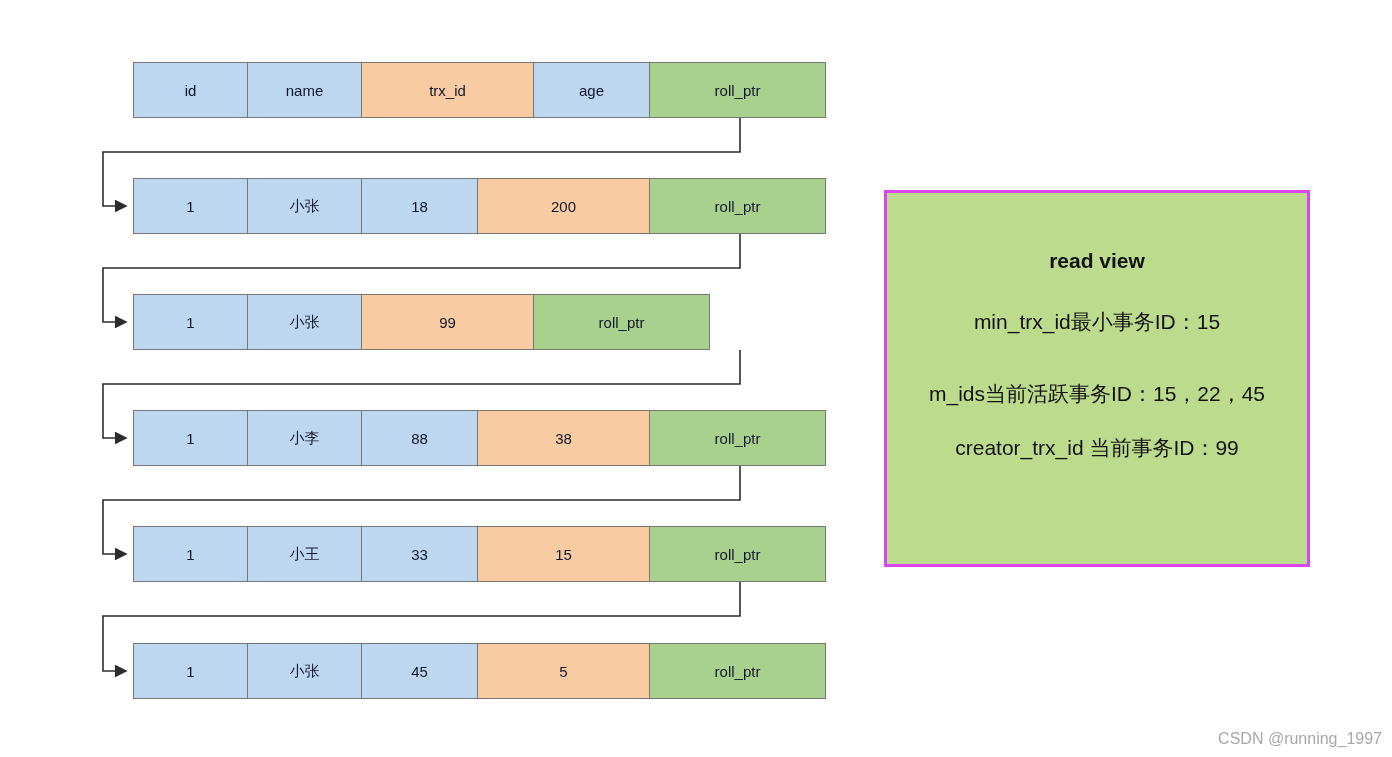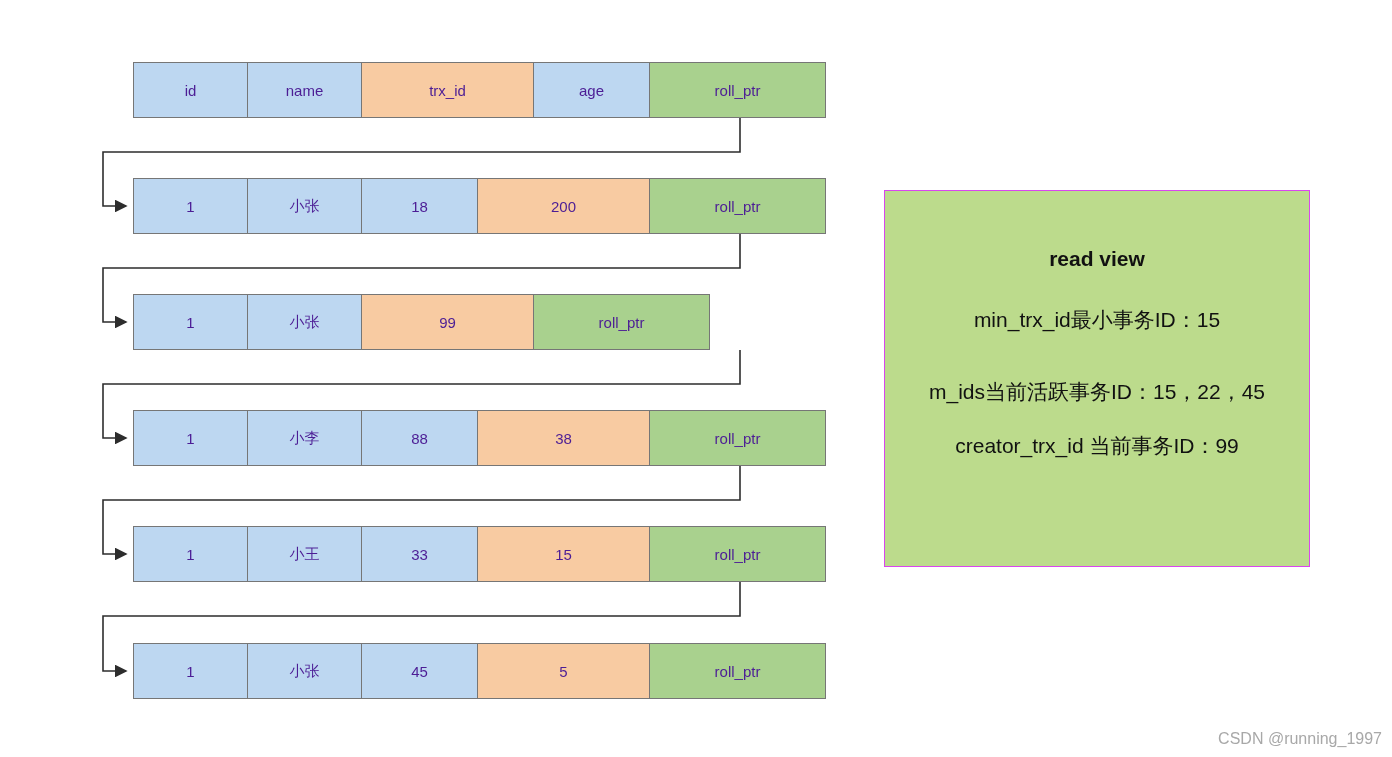--- a/index.html
+++ b/index.html
@@ -22,21 +22,21 @@
     height: 56px;
     display: flex;
   }
   .cell {
     box-sizing: border-box;
     border: 1px solid #767676;
     display: flex;
     align-items: center;
     justify-content: center;
     font-size: 15px;
-    color: #4c1d95;
+    color: #0f172a;
     height: 56px;
   }
   .cell + .cell { margin-left: -1px; }
   .w1 { width: 115px; }
   .w2 { width: 115px; }
   .w3 { width: 117px; }
   .w4 { width: 173px; }
   .w5 { width: 177px; }
   .c-blue   { background: #BDD7F1; }
   .c-orange { background: #F8CBA2; }
@@ -50,21 +50,21 @@
     pointer-events: none;
   }
   .read-view-box {
     position: absolute;
     left: 884px;
     top: 190px;
     width: 426px;
     height: 377px;
     box-sizing: border-box;
     background: #BCDB8C;
-    border: 1px solid #d946ef;
+    border: 3px solid #d946ef;
     color: #111111;
   }
   .rv-title {
     margin-top: 56px;
     text-align: center;
     font-weight: bold;
     font-size: 21px;
   }
   .rv-line {
     text-align: center;

